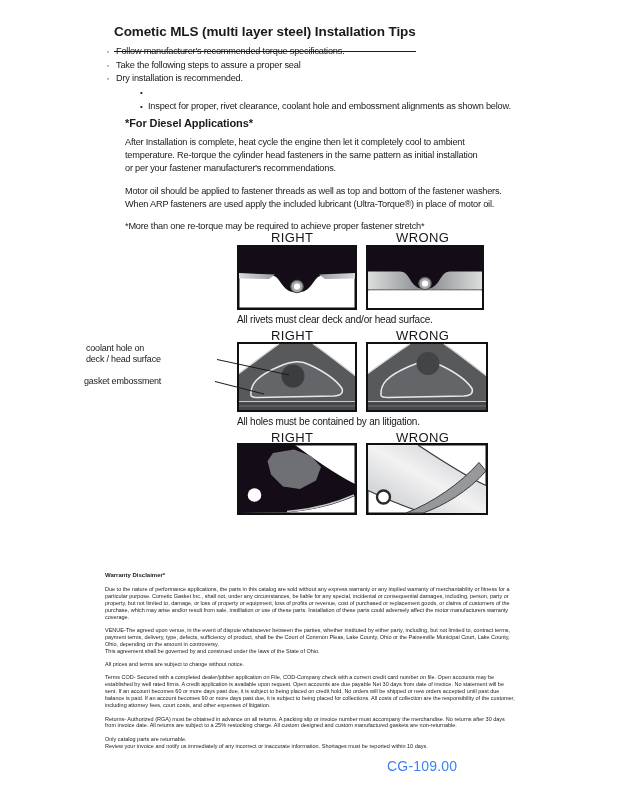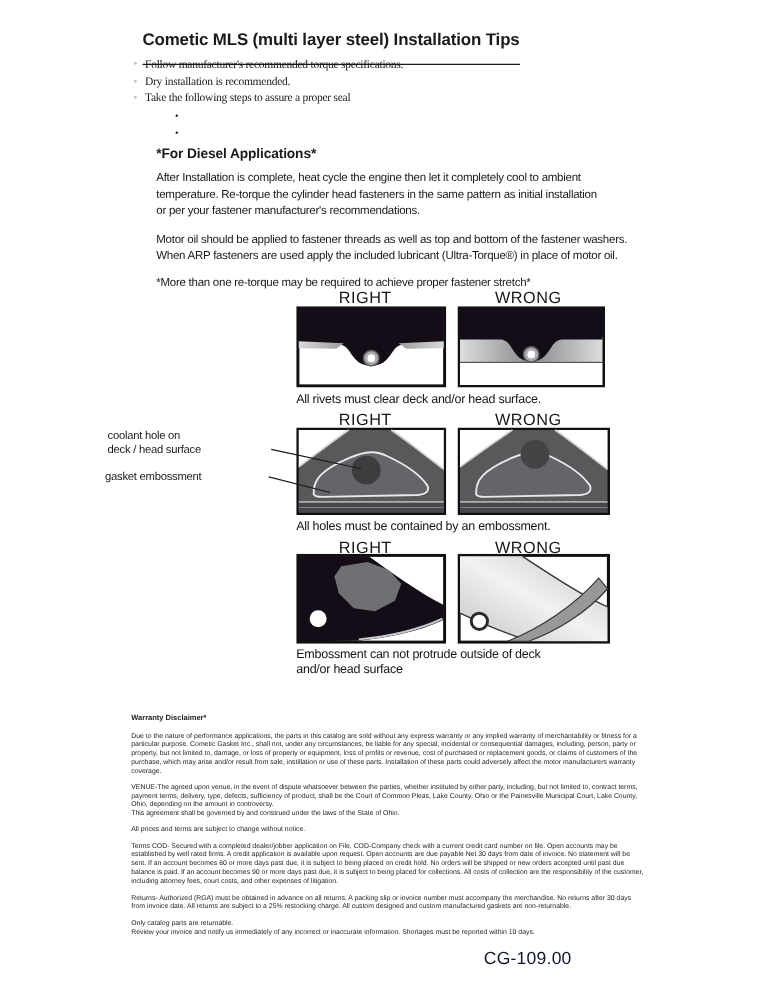--- a/index.html
+++ b/index.html
@@ -5,68 +5,69 @@
   html,body{margin:0;padding:0;background:#ffffff;}
   .page{position:relative;width:618px;height:800px;background:#ffffff;overflow:hidden;
         font-family:"Liberation Sans",sans-serif;color:#1a1a1a;}
   .abs{position:absolute;}
   .pre{white-space:pre-line;}
 
   .title{left:114px;top:24px;font-size:13.5px;font-weight:bold;letter-spacing:-0.1px;
          border-bottom:1.6px solid #1a1a1a;padding-bottom:12px;display:inline-block;}
 
   .bullets{left:107px;top:45px;width:440px;font-size:9.2px;letter-spacing:-0.2px;line-height:13.7px;}
-  .bullets .li{display:flex;align-items:center;font-family:Liberation Serif, serif;}
+  .bullets .li{display:flex;align-items:center;}
   .bullets .li.sub{padding-left:33px;}
   .b-ico{width:9px;font-size:7px;flex:0 0 auto;}
   .b-ico.dot{font-size:8px;width:8px;}
 
   .diesel{left:113px;top:117px;width:420px;font-size:9.2px;letter-spacing:-0.2px;line-height:12.9px;margin-left:12px;}
   .diesel h2{font-size:11px;font-weight:bold;margin:0 0 6px 0;letter-spacing:-0.1px;}
   .diesel p{margin:0 0 10px 0;}
   .diesel p.note{margin:0;}
 
   .diag{left:0;top:228px;width:618px;height:322px;}
   .dg-label{position:absolute;font-size:13px;letter-spacing:0.4px;color:#161616;}
   .dg-cap{position:absolute;font-size:10px;letter-spacing:-0.2px;line-height:11.5px;color:#161616;}
   .callout{position:absolute;font-size:9px;line-height:10.5px;text-align:left;letter-spacing:-0.2px;}
   .dg-svg{position:absolute;}
   .overlay{position:absolute;left:0;top:0;pointer-events:none;}
 
   .legal{left:105px;top:572px;width:412px;font-size:5.5px;line-height:6.9px;letter-spacing:0;color:#222;}
   .legal h3{font-size:6px;font-weight:bold;margin:0 0 7px 0;}
   .legal p{margin:0 0 6.5px 0;}
 
-  .footer-code{left:387px;top:758px;font-size:14px;letter-spacing:0.2px;color:#0f172a;}
+  .footer-code{left:387px;top:758px;font-size:14px;letter-spacing:0.2px;color:#3b82f6;}
 </style>
 </head>
 <body>
 
 <div class="page">
 
   <div class="abs title">Cometic MLS (multi layer steel) Installation Tips</div>
 
   <div class="abs bullets">
     <div class="li">
       <span class="b-ico">◦</span>
       <span>Follow manufacturer's recommended torque specifications.</span>
     </div>
     <div class="li">
       <span class="b-ico">◦</span>
-      <span>Dry installation is recommended.</span>
+      <span>Take the following steps to assure a proper seal</span>
     </div>
     <div class="li">
       <span class="b-ico">◦</span>
-      <span>Take the following steps to assure a proper seal</span>
+      <span>Dry installation is recommended.</span>
     </div>
     <div class="li sub">
       <span class="b-ico dot">•</span>
     </div>
     <div class="li sub">
       <span class="b-ico dot">•</span>
+      <span>Inspect for proper, rivet clearance, coolant hole and embossment alignments as shown below.</span>
     </div>
   </div>
 
   <div class="abs diesel">
     <h2>*For Diesel Applications*</h2>
     <p class="pre">After Installation is complete, heat cycle the engine then let it completely cool to ambient
 temperature. Re-torque the cylinder head fasteners in the same pattern as initial installation
 or per your fastener manufacturer's recommendations.</p>
     <p class="pre">Motor oil should be applied to fastener threads as well as top and bottom of the fastener washers.
 When ARP fasteners are used apply the included lubricant (Ultra-Torque®) in place of motor oil.</p>
@@ -145,21 +146,21 @@
       <path d="M44,2 C28,12.5 13,23.5 2,31.5" fill="none" stroke="#cfd0d1" stroke-width="1.3"></path>
       <path d="M120,2 H78 C94,13 108,24.5 120,33.5 Z" fill="#ffffff"></path>
       <path d="M78,2 C94,13 108,24.5 120,33.5" fill="none" stroke="#cfd0d1" stroke-width="1.3"></path>
       <path d="M15,53.5 C14,42 21,34 43,24.5 C57,18.5 65,18.5 74,23 C89,30 101,39 106,46.5 C107.5,51 105,53.5 98,54 L22,55.5 C17,55.5 15.5,55 15,53.5 Z" fill="#646568" stroke="#e8e9ea" stroke-width="1.5"></path>
       <circle cx="62" cy="21.5" r="11.5" fill="#434446"></circle>
       <path d="M2,59.5 H120" stroke="#c9cacb" stroke-width="1.2"></path>
       <rect x="2" y="60.2" width="118" height="7.8" fill="#46474a"></rect>
       <path d="M2,64 H120" stroke="#7f8183" stroke-width="0.8"></path>
     </svg>
 
-    <div class="dg-cap" style="left:237px;top:188px;">All holes must be contained by an embossment.</div>
+    <div class="dg-cap" style="left:237px;top:188px;">All holes must be contained by an litigation.</div>
 
     <div class="dg-label" style="left:271px;top:202px;">RIGHT</div>
     <div class="dg-label" style="left:396px;top:202px;">WRONG</div>
 
     <svg class="dg-svg" style="left:237px;top:215px;" width="120" height="72" viewBox="0 0 120 72">
       <rect x="1.25" y="1.25" width="117.5" height="69.5" fill="#ffffff" stroke="#101012" stroke-width="2.5"></rect>
       <path d="M2,2 H58 C76,15 98,31 118,41 L118,53 C96,63 72,67.5 50,69.5 L2,70 Z" fill="#140c16"></path>
       <path d="M50,68.5 C73,66.5 96,61.5 117,52" fill="none" stroke="#c7c8ca" stroke-width="1.6"></path>
       <path d="M36,10 L57,6.5 L74,13 L84,24 L79,37.5 L63,46 L46,43.5 L34,31.5 L30.5,18 Z" fill="#6f7073"></path>
       <circle cx="17.5" cy="52" r="6.8" fill="#ffffff"></circle>
@@ -174,22 +175,20 @@
         </linearGradient>
       </defs>
       <rect x="1.25" y="1.25" width="119.5" height="69.5" fill="#ffffff" stroke="#101012" stroke-width="2.5"></rect>
       <path d="M2,2 H52 C74,16.5 99,33 120,42.5 L120,70 H58 C38,63.5 19,55.5 2,47.5 Z" fill="url(#gC)"></path>
       <path d="M52,2 C74,16.5 99,33 120,42.5" fill="none" stroke="#39393b" stroke-width="1.2"></path>
       <path d="M2,47.5 C19,55.5 38,63.5 58,70" fill="none" stroke="#39393b" stroke-width="1.2"></path>
       <path d="M40,70 C66,60 94,41 113,19.5 L120,28 C102,48.5 78,62.5 57,70 Z" fill="#96989a" stroke="#39393b" stroke-width="1"></path>
       <circle cx="17.5" cy="54" r="6.5" fill="#ffffff" stroke="#2b2b2d" stroke-width="2.4"></circle>
     </svg>
 
-    <div class="dg-cap pre" style="left:237px;top:290px;">Embossment can not protrude outside of deck
-and/or head surface</div>
 
     <svg class="overlay" width="618" height="322" viewBox="0 0 618 322">
       <path d="M217,131.5 L289,147" stroke="#1a1a1a" stroke-width="1" fill="none"></path>
       <path d="M215,153.5 L264,166" stroke="#1a1a1a" stroke-width="1" fill="none"></path>
     </svg>
   </div>
 
   <div class="abs legal">
     <h3>Warranty Disclaimer*</h3>
     <p class="pre">Due to the nature of performance applications, the parts in this catalog are sold without any express warranty or any implied warranty of merchantability or fitness for a particular purpose.  Cometic Gasket Inc., shall not, under any circumstances, be liable for any special, incidental or consequential damages, including, person, party or property, but not limited to, damage, or loss of property or equipment, loss of profits or revenue, cost of purchased or replacement goods, or claims of customers of the purchase, which may arise and/or result from sale, instillation or use of these parts.  Installation of these parts could adversely affect the motor manufacturers warranty coverage.</p>

